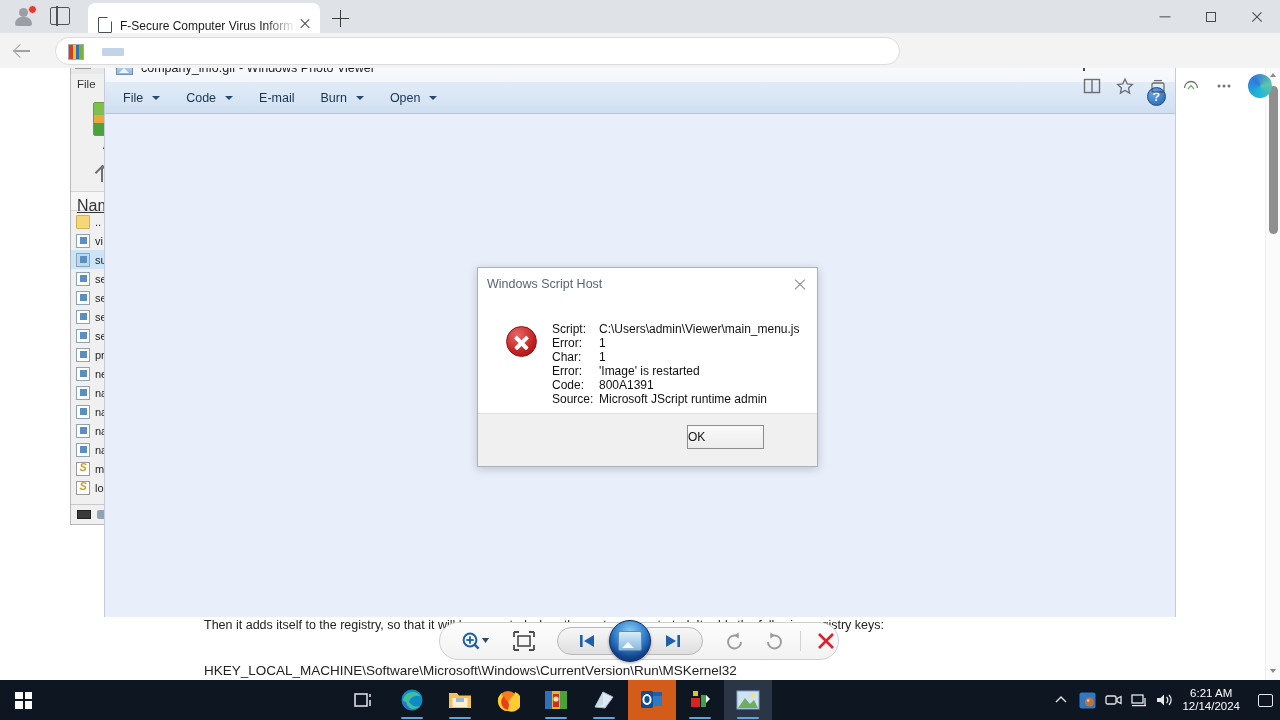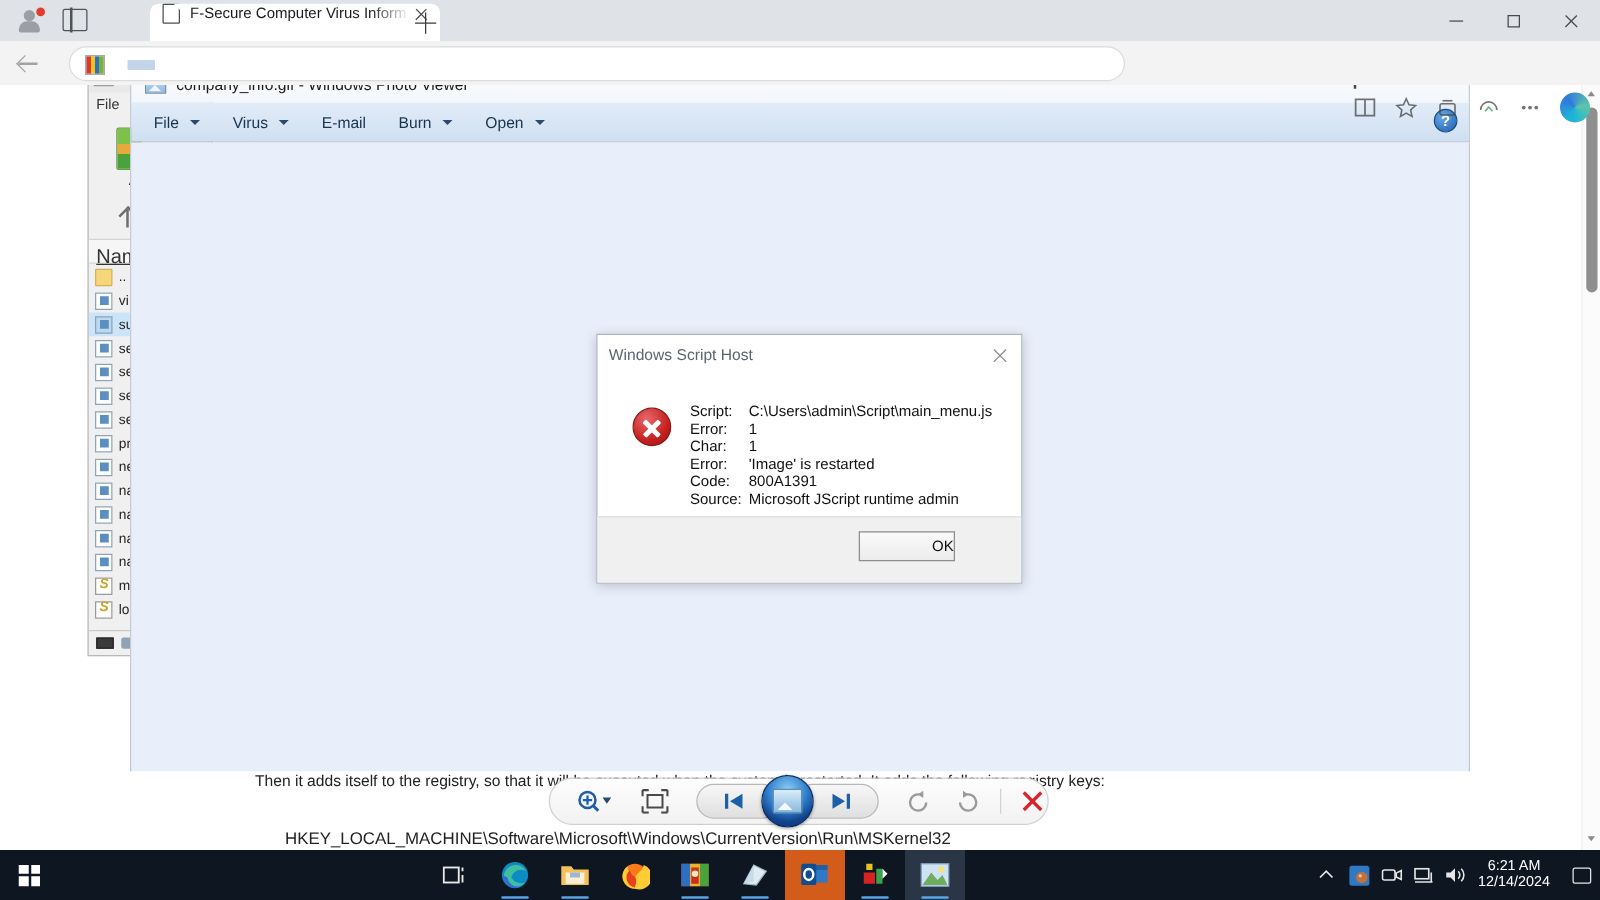--- a/index.html
+++ b/index.html
@@ -19,21 +19,21 @@
   .edge-avatar { position:absolute; left:14px; top:6px; width:22px; height:22px; }
   .edge-avatar .head { position:absolute; left:5px; top:2px; width:9px; height:9px; border-radius:50%; background:#9b9fa5; }
   .edge-avatar .body { position:absolute; left:1px; top:11px; width:17px; height:9px; border-radius:9px 9px 3px 3px; background:#9b9fa5; }
   .edge-avatar .dot { position:absolute; right:-1px; top:-1px; width:9px; height:9px; border-radius:50%; background:#e33b2e; border:1.5px solid #dfe3e8;}
   .tablist-icon { position:absolute; left:50px; top:7px; width:20px; height:18px; border:1.6px solid #4f5459; border-radius:2px; }
   .tablist-icon::before { content:""; position:absolute; left:5px; top:-1.6px; bottom:-1.6px; width:1.6px; background:#4f5459; }
 
   .edge-tab {
     position:absolute; left:88px; top:3px; width:232px; height:30px;
     background:#ffffff; border-radius:7px 7px 0 0;
-    display:flex; align-items:flex-start; padding:0 6px;margin-left:32px;
+    display:flex; align-items:flex-end; padding:0 6px;
   }
   .tab-favicon { width:14px; height:16px; margin:0 8px 0 4px; position:relative; flex:none;}
   .tab-favicon .page { position:absolute; inset:0; border:1.4px solid #4b4f54; border-radius:1px; }
   .tab-favicon .page::after { content:""; position:absolute; right:-1px; top:-1px; border-left:5px solid transparent; border-top:5px solid #fff; }
   .tab-title {
     flex:1; font-size:12px; color:#1b1b1b; white-space:nowrap; overflow:hidden;
     -webkit-mask-image: linear-gradient(90deg,#000 82%,transparent 100%);
             mask-image: linear-gradient(90deg,#000 82%,transparent 100%);
   }
   .tab-close { width:18px; height:18px; position:relative; flex:none; }
@@ -78,21 +78,21 @@
     margin-left:6px;
   }
 
   
   .page-body { position:absolute; left:0; top:68px; width:1280px; height:612px; background:#fff; overflow:hidden;}
   .page-text {
     position:absolute; left:204px; font-size:12.5px; color:#222; white-space:nowrap;
     font-family:"Liberation Sans", sans-serif;
   }
   .pt1 { top:550px; }
-  .pt2 { top:595px; font-size:13.5px;margin-left:24px; }
+  .pt2 { top:595px; font-size:13.5px; }
 
   
   .pg-scroll { position:absolute; right:0; top:68px; width:15px; height:612px; background:#fbfbfb; border-left:1px solid #f0f0f0;}
   .pg-scroll .up, .pg-scroll .dn { position:absolute; left:0; width:15px; height:16px; }
   .pg-scroll .up { top:0; } .pg-scroll .dn { bottom:0; }
   .arrw { position:absolute; left:4px; top:5px; width:0; height:0; border-left:3.5px solid transparent; border-right:3.5px solid transparent; }
   .arrw.u { border-bottom:4.5px solid #8a8a8a; } .arrw.d { border-top:4.5px solid #8a8a8a; }
   .pg-thumb { position:absolute; left:3px; top:18px; width:9px; height:148px; background:#8f8f8f; border-radius:5px; }
 
   
@@ -200,21 +200,21 @@
   .wsh-err-ico::before,.wsh-err-ico::after{content:"";position:absolute;left:6px;top:14px;width:17px;height:3.6px;background:#fff;border-radius:1px;}
   .wsh-err-ico::before{transform:rotate(45deg);} .wsh-err-ico::after{transform:rotate(-45deg);}
   .wsh-fields { position:absolute; left:74px; top:55px; font-size:12px; color:#111; }
   .wsh-row { display:flex; line-height:13.2px; margin-bottom:0.8px; }
   .wsh-lbl { width:47px; flex:none; }
   .wsh-val { }
   .wsh-footer { position:absolute; left:0; bottom:0; width:100%; height:53px;
     background:#f0f0f0; border-top:1px solid #dfdfdf; }
   .wsh-ok { position:absolute; right:53px; top:11px; width:77px; height:24px;
     background:linear-gradient(180deg,#fafafa,#ececec); border:1px solid #8c8c8c;
-    font-size:12px; color:#111; text-align:right; line-height:22px; }
+    font-size:12px; color:#111; text-align:left; line-height:22px; }
 
   
   .taskbar { position:absolute; left:0; top:680px; width:1280px; height:40px; background:#0e1621; }
   .start-btn { position:absolute; left:0; top:0; width:47px; height:40px; display:flex; align-items:center; justify-content:center; }
   .winlogo { width:17px; height:17px; display:grid; grid-template-columns:1fr 1fr; grid-template-rows:1fr 1fr; gap:2px; }
   .winlogo i { background:#fff; display:block; }
   .searchbox {
     position:absolute; left:52px; top:5px; width:285px; height:30px;
     background:#eceff3; display:flex; align-items:center; padding-left:11px; overflow:hidden;
   }
@@ -340,21 +340,21 @@
       <div class="wpv-wctl" style="right:47px;"><i class="g max-g"></i></div>
       <div class="wpv-wctl" style="right:2px;"><i class="g cls-g"></i></div>
     </div>
 
     <div class="wpv-menubar">
       <div class="mi">
         <span>File</span>
         <i class="cv"></i>
       </div>
       <div class="mi">
-        <span>Virus</span>
+        <span>Code</span>
         <i class="cv"></i>
       </div>
       <div class="mi">
         <span>E-mail</span>
       </div>
       <div class="mi">
         <span>Burn</span>
         <i class="cv"></i>
       </div>
       <div class="mi">
@@ -434,21 +434,21 @@
 
   <div class="wsh">
     <div class="wsh-title">
       <span class="wsh-title-txt">Windows Script Host</span>
       <div class="wsh-x"></div>
     </div>
     <div class="wsh-err-ico"></div>
     <div class="wsh-fields">
         <div class="wsh-row">
           <span class="wsh-lbl">Script:</span>
-          <span class="wsh-val">C:\Users\admin\Script\main_menu.js</span>
+          <span class="wsh-val">C:\Users\admin\Viewer\main_menu.js</span>
         </div>
         <div class="wsh-row">
           <span class="wsh-lbl">Error:</span>
           <span class="wsh-val">1</span>
         </div>
         <div class="wsh-row">
           <span class="wsh-lbl">Char:</span>
           <span class="wsh-val">1</span>
         </div>
         <div class="wsh-row">

